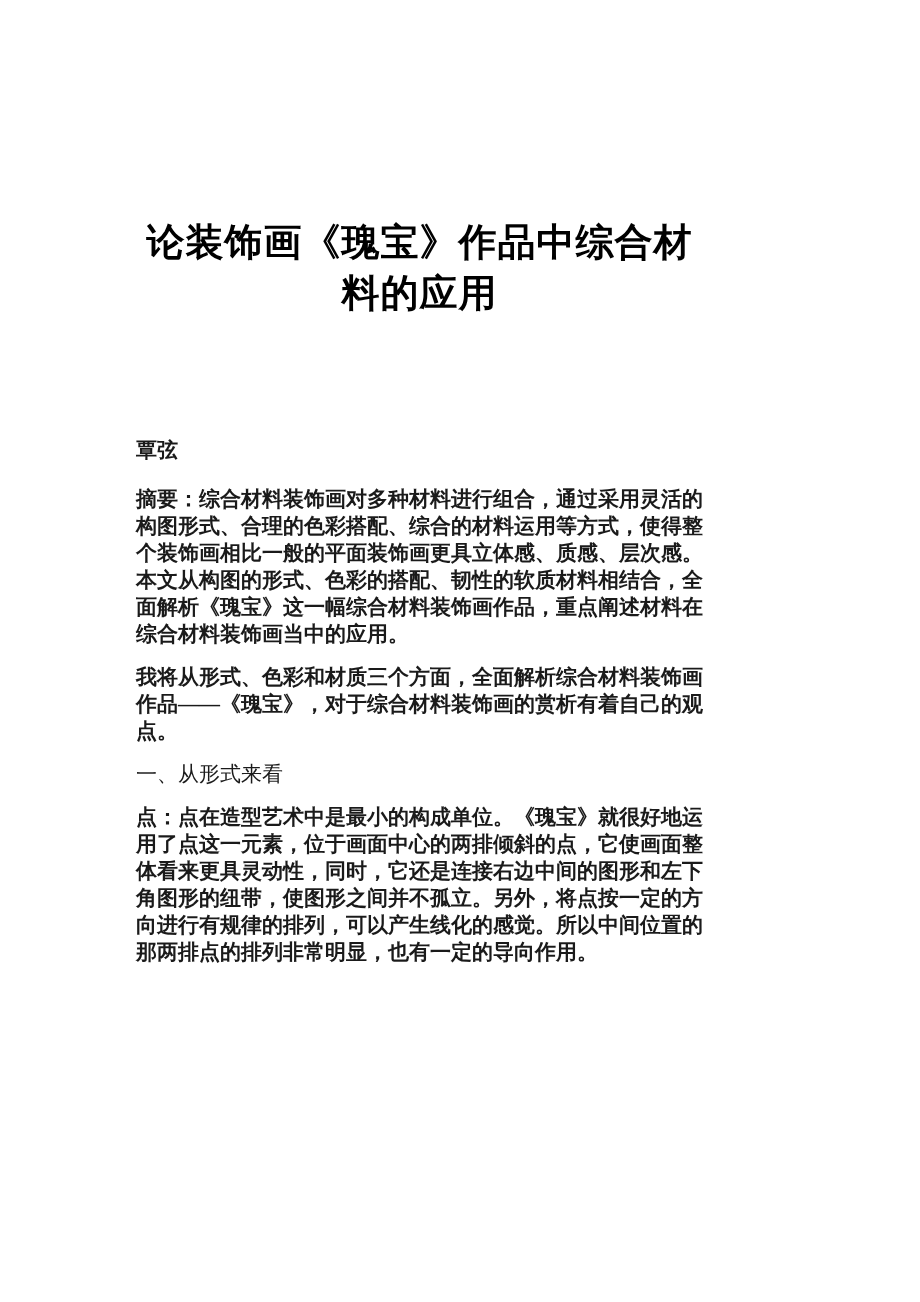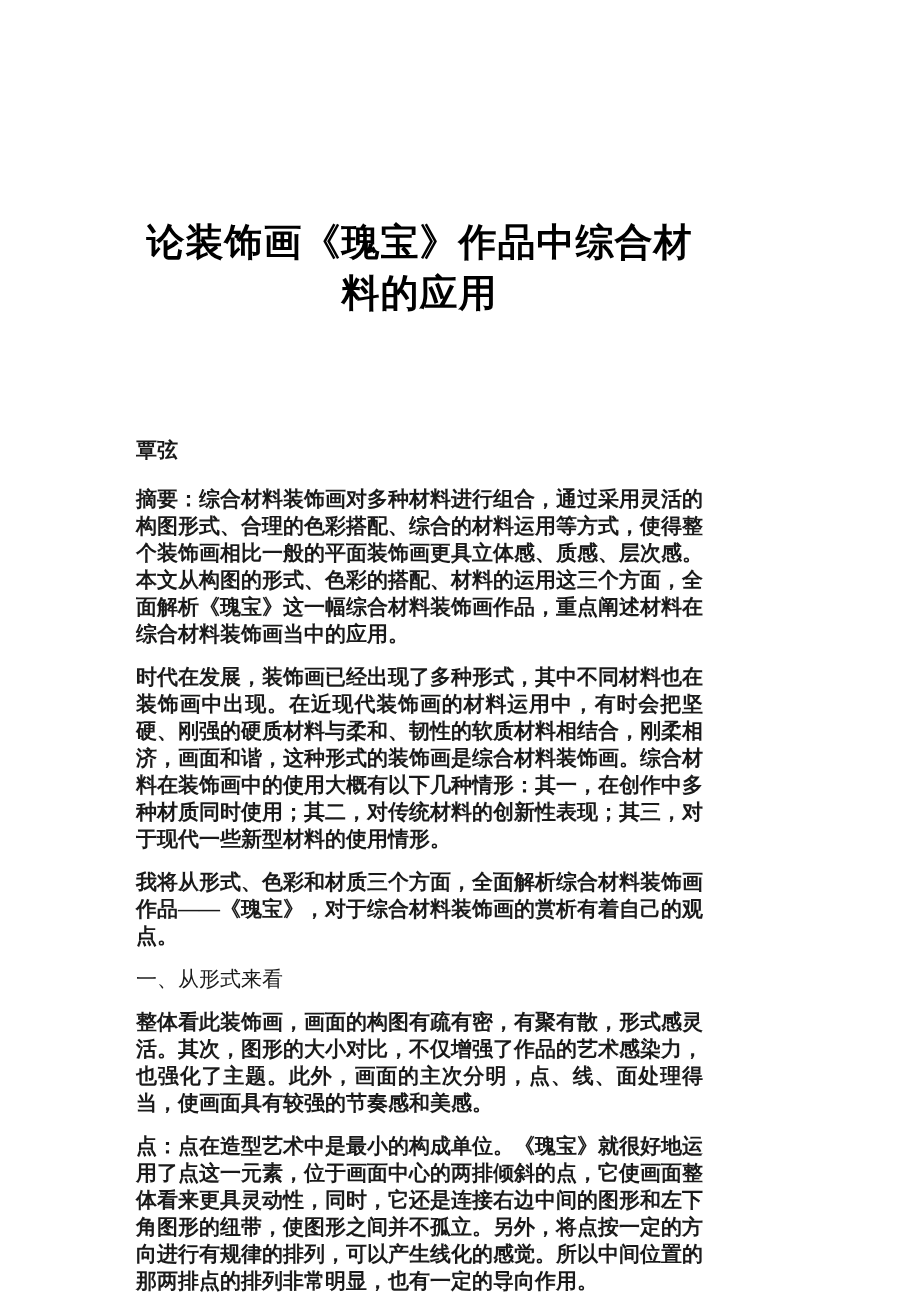--- a/index.html
+++ b/index.html
@@ -52,26 +52,24 @@
 </style>
 </head>
 <body>
 
 <div class="page">
 
   <h1 class="doc-title">论装饰画《瑰宝》作品中综合材料的应用</h1>
 
   <p class="para author">覃弦</p>
 
-  <p class="para">摘要：综合材料装饰画对多种材料进行组合，通过采用灵活的构图形式、合理的色彩搭配、综合的材料运用等方式，使得整个装饰画相比一般的平面装饰画更具立体感、质感、层次感。本文从构图的形式、色彩的搭配、材料的运用这三个方面，全面解析《瑰宝》这一幅综合材料装饰画作品，重点阐述材料在综合材料装饰画当中的应用。</p>
+  <p class="para">摘要：综合材料装饰画对多种材料进行组合，通过采用灵活的构图形式、合理的色彩搭配、综合的材料运用等方式，使得整个装饰画相比一般的平面装饰画更具立体感、质感、层次感。本文从构图的形式、色彩的搭配、韧性的软质材料相结合，全面解析《瑰宝》这一幅综合材料装饰画作品，重点阐述材料在综合材料装饰画当中的应用。</p>
 
 
-  <p class="para">时代在发展，装饰画已经出现了多种形式，其中不同材料也在装饰画中出现。在近现代装饰画的材料运用中，有时会把坚硬、刚强的硬质材料与柔和、韧性的软质材料相结合，刚柔相济，画面和谐，这种形式的装饰画是综合材料装饰画。综合材料在装饰画中的使用大概有以下几种情形：其一，在创作中多种材质同时使用；其二，对传统材料的创新性表现；其三，对于现代一些新型材料的使用情形。</p>
 
   <p class="para">我将从形式、色彩和材质三个方面，全面解析综合材料装饰画作品——《瑰宝》，对于综合材料装饰画的赏析有着自己的观点。</p>
 
   <h2 class="section-heading">一、从形式来看</h2>
 
-  <p class="para">整体看此装饰画，画面的构图有疏有密，有聚有散，形式感灵活。其次，图形的大小对比，不仅增强了作品的艺术感染力，也强化了主题。此外，画面的主次分明，点、线、面处理得当，使画面具有较强的节奏感和美感。</p>
 
   <p class="para">点：点在造型艺术中是最小的构成单位。《瑰宝》就很好地运用了点这一元素，位于画面中心的两排倾斜的点，它使画面整体看来更具灵动性，同时，它还是连接右边中间的图形和左下角图形的纽带，使图形之间并不孤立。另外，将点按一定的方向进行有规律的排列，可以产生线化的感觉。所以中间位置的那两排点的排列非常明显，也有一定的导向作用。</p>
 
 </div>
 
 </body></html>

